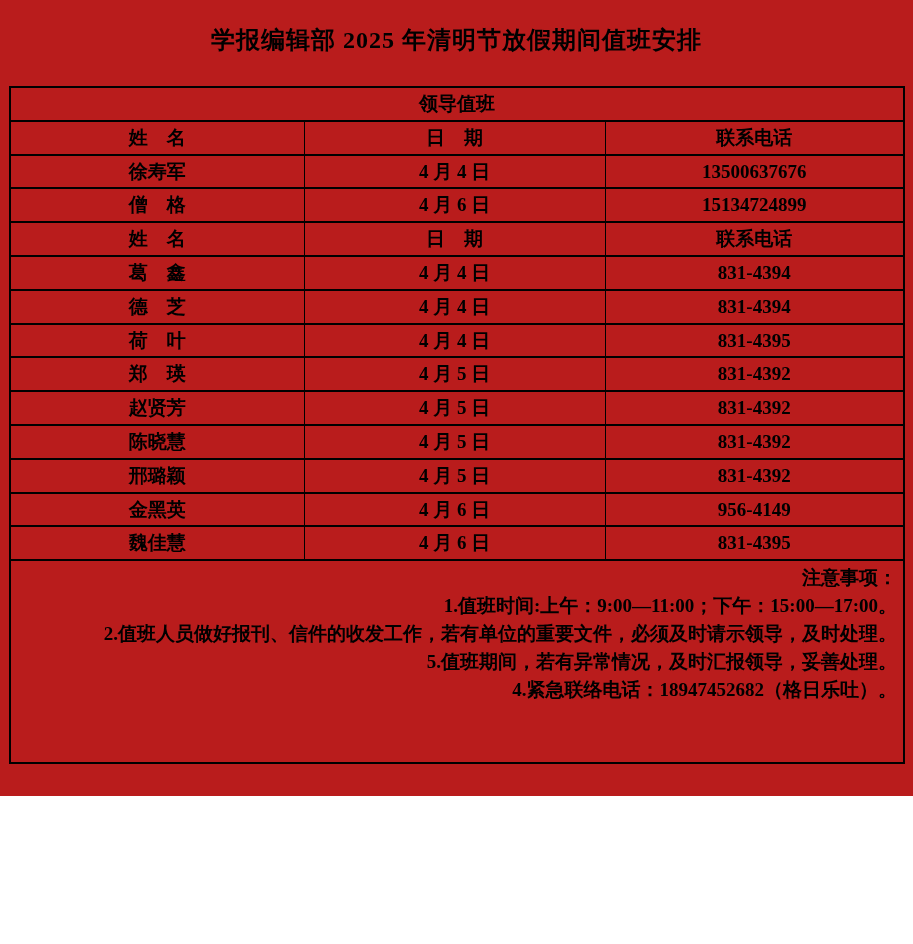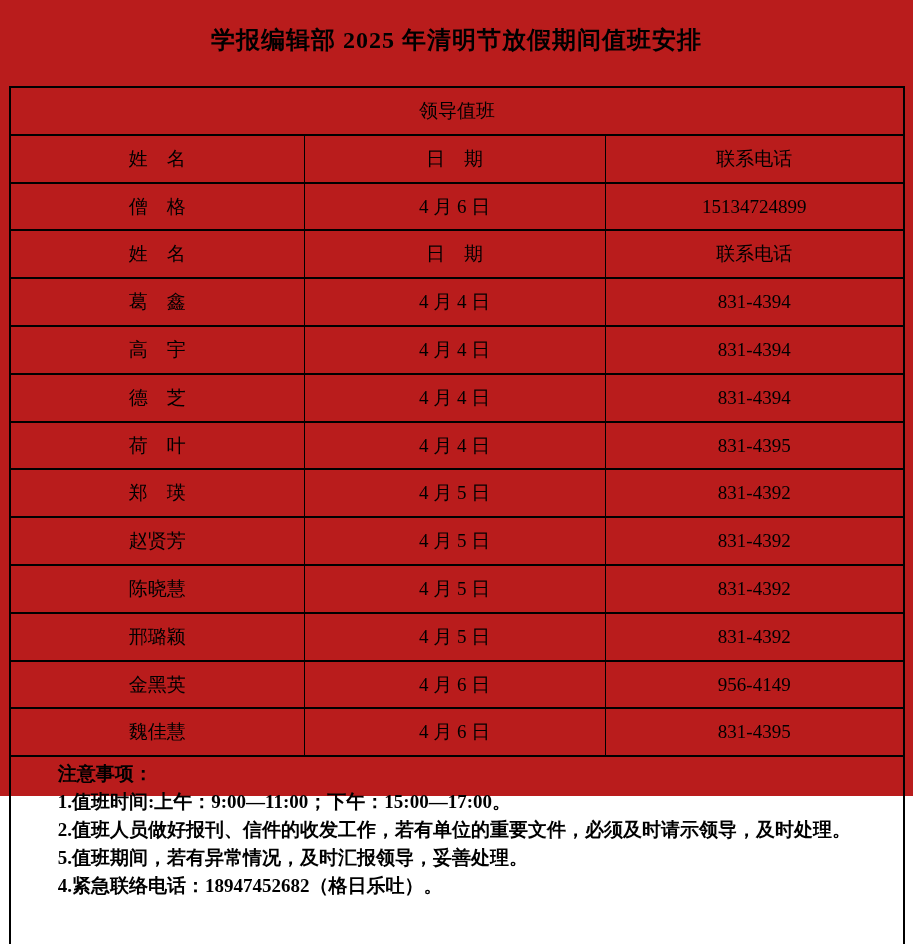--- a/index.html
+++ b/index.html
@@ -36,24 +36,24 @@
   }
   .duty-table col.c-name  { width: 294px; }
   .duty-table col.c-date  { width: 301px; }
   .duty-table col.c-phone { width: 299px; }
   .duty-table th, .duty-table td {
     border-top: 2px solid #000;
     border-bottom: 2px solid #000;
     border-left: 1px solid #000;
     border-right: 1px solid #000;
     font-size: 19px;
-    font-weight: normal;
+    font-weight: bold;
     text-align: center;
     vertical-align: middle;
-    padding: 7px;
+    padding: 0;
     height: 31.8px;
     line-height: 1.25;
     overflow: hidden;
     white-space: nowrap;
   }
   .duty-table tr.section-row td {
     font-size: 19px;
   }
   .duty-table td.notes-cell {
     height: 198px;
@@ -61,20 +61,21 @@
     vertical-align: top;
     white-space: normal;
     padding: 3px 6px 0 3px;
     font-weight: bold;
     line-height: 28px;
   }
   .notes-cell p {
     margin: 0;
     text-indent: 2.3em;
     font-size: 19px;
+    text-align: right;
   }
 </style>
 </head>
 <body>
 
 <div class="page">
 
   <h1 class="doc-title">学报编辑部 2025 年清明节放假期间值班安排</h1>
 
   <table class="duty-table">
@@ -87,37 +88,37 @@
 
       <tr class="section-row">
         <td colspan="3">领导值班</td>
       </tr>
       <tr>
         <th>姓　名</th>
         <th>日　期</th>
         <th>联系电话</th>
       </tr>
       <tr>
+        <td>徐寿军</td>
+        <td>4 月 4 日</td>
+        <td>13500637676</td>
+      </tr>
+      <tr>
         <td>僧　格</td>
         <td>4 月 6 日</td>
         <td>15134724899</td>
       </tr>
 
       <tr>
         <th>姓　名</th>
         <th>日　期</th>
         <th>联系电话</th>
       </tr>
       <tr>
         <td>葛　鑫</td>
-        <td>4 月 4 日</td>
-        <td>831-4394</td>
-      </tr>
-      <tr>
-        <td>高　宇</td>
         <td>4 月 4 日</td>
         <td>831-4394</td>
       </tr>
       <tr>
         <td>德　芝</td>
         <td>4 月 4 日</td>
         <td>831-4394</td>
       </tr>
       <tr>
         <td>荷　叶</td>

